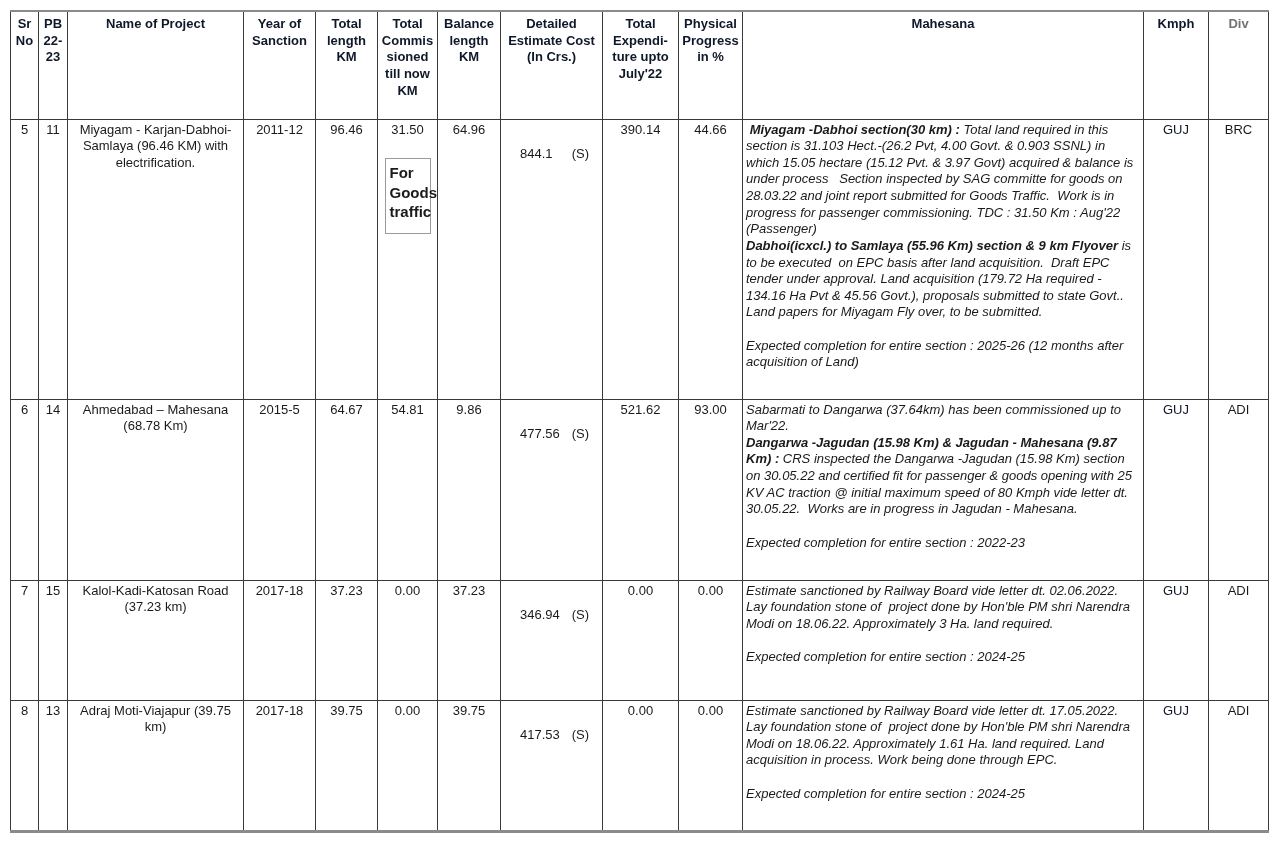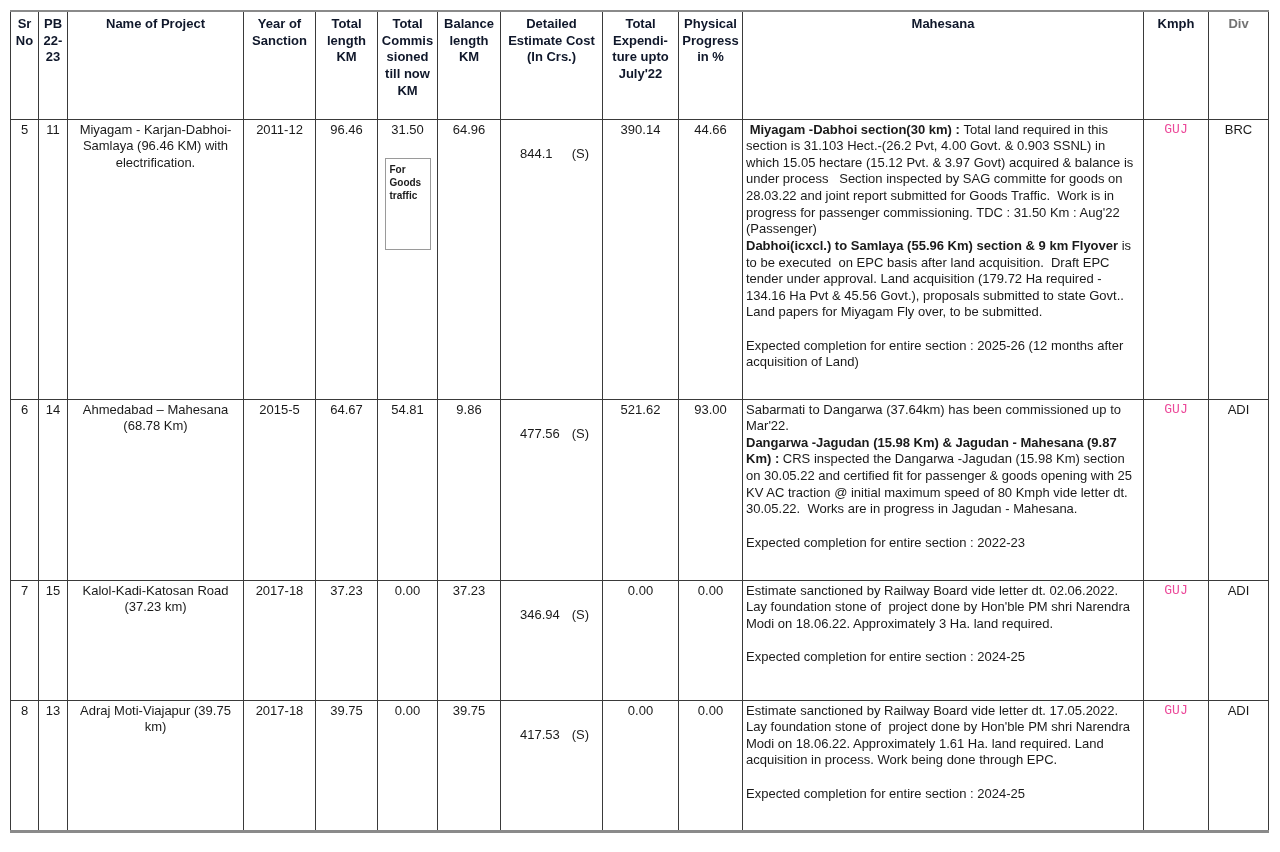--- a/index.html
+++ b/index.html
@@ -6,25 +6,25 @@
   body{font-family:"Liberation Sans","DejaVu Sans",sans-serif;color:#1a1a1a;}
   .sheet{width:1280px;height:852px;position:relative;background:#fff;overflow:hidden;}
   table.rpt{border-collapse:collapse;table-layout:fixed;margin:10px 0 0 10px;
     border:1px solid #444;border-top:2px solid #8a8a8a;border-bottom:3px solid #8a8a8a;}
   table.rpt th, table.rpt td{border:1px solid #3a3a3a;vertical-align:top;padding:2px 3px;
     font-size:13px;line-height:1.28;overflow:hidden;}
   table.rpt th{font-weight:bold;color:#0f172a;text-align:center;white-space:pre-line;padding-top:4px;}
   table.rpt th.th-plain{color:#737373;}
   td.c{text-align:center;}
   td.l{text-align:center;}
-  td.remarks{white-space:pre-wrap;padding:3px 4px;}
-  td.state{color:#ec4899;text-align:center;font-family:Liberation Mono, monospace;}
+  td.remarks{white-space:pre-wrap;padding:3px 4px;font-style:italic;}
+  td.state{color:#0f172a;text-align:center;}
   .est-cell{display:flex;justify-content:space-between;padding:0 10px 0 16px;margin-top:24px;}
-  .note-box{width:46px;height:92px;border:1px solid #9a9a9a;margin:20px auto 0 auto;
-    text-align:left;font-weight:bold;font-size:10px;line-height:1.3;padding:4px 2px 0 4px;
+  .note-box{width:46px;height:76px;border:1px solid #9a9a9a;margin:20px auto 0 auto;
+    text-align:left;font-weight:bold;font-size:15px;line-height:1.3;padding:4px 2px 0 4px;
     white-space:pre-line;box-sizing:border-box;}
   .rem-b{font-weight:bold;}
 </style>
 </head>
 <body>
 
 <div class="sheet">
   <table class="rpt">
     <colgroup id="cg">
         <col style="width: 28px;">

